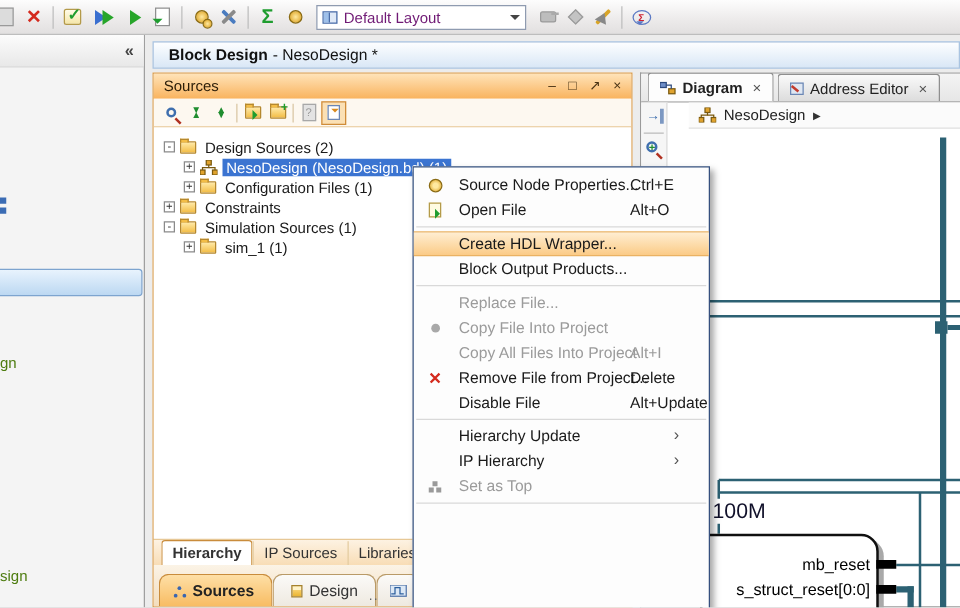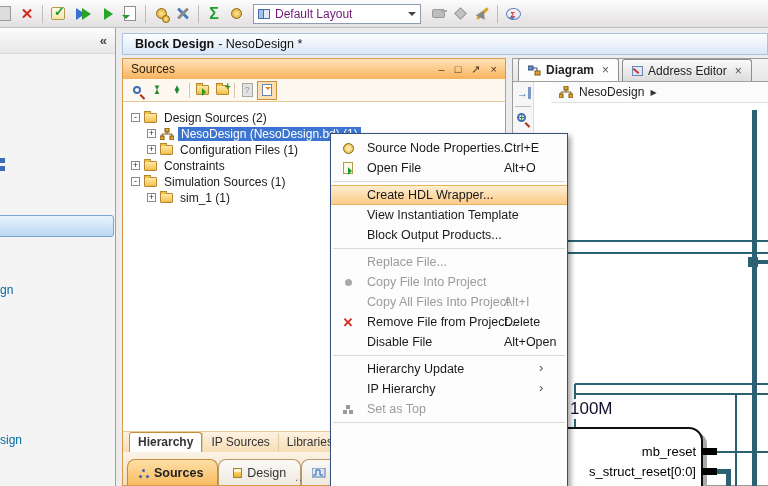--- a/index.html
+++ b/index.html
@@ -36,21 +36,21 @@
   .bubble { width:15px; height:12px; border:1.5px solid #5b79c4; border-radius:50%; position:relative; font-size:8px; color:#c23; text-align:center; line-height:11px; font-weight:bold; }
   .bubble::after { content:""; position:absolute; left:2px; bottom:-4px; border:3px solid transparent; border-top-color:#5b79c4; }
 
   
   .leftpanel { left:0; top:28px; width:116px; height:458px; background:#f4f4f4; border-right:1px solid #9f9f9f; }
   .leftpanel .top { position:absolute; left:0; top:0; width:100%; height:26px; background:linear-gradient(#fcfcfc,#e8e8e8); border-bottom:1px solid #d8d8d8; }
   .collapse { position:absolute; right:8px; top:5px; font-size:13px; font-weight:bold; color:#444; }
   .bluebtn { position:absolute; left:-8px; top:187px; width:122px; height:22px;
     background:linear-gradient(#e8f3fd,#bcd8f2); border:1px solid #7da4cf; border-radius:3px; }
   .bluechip { position:absolute; left:0; top:130px; width:5px; height:5px; background:#3b6cb4; box-shadow:0 8px 0 #3b6cb4; }
-  .frag { position:absolute; left:0; font-size:12px; color:#0369a1; }
+  .frag { position:absolute; left:0; font-size:12px; color:#4d7c0f; }
 
   
   .bdtitle { left:122px; top:33px; width:646px; height:22px;
     background:linear-gradient(#fdfeff,#d9e7f6); border:1px solid #a9c4e2;
     display:flex; align-items:center; padding-left:12px; font-size:12.5px; color:#111; }
   .bdtitle b { margin-right:4px; }
 
   
   .srcpanel { left:122px; top:58px; width:384px; height:428px; background:#fff; border:1px solid #d89a4a; }
   .srchead { position:absolute; left:0; top:0; width:100%; height:20px;
@@ -200,21 +200,21 @@
       </span>
   </div>
 
   <div class="abs leftpanel">
     <div class="top">
       <span class="collapse">«</span>
     </div>
     <span class="bluechip"></span>
     <div class="bluebtn"></div>
     <span class="frag" style="top:255px">gn</span>
-    <span class="frag" style="top:405px">sign</span>
+    <span class="frag" style="top:426px">sign</span>
   </div>
 
   <div class="abs bdtitle">
     <b>Block Design</b>
     <span>- NesoDesign *</span>
   </div>
 
   <div class="abs srcpanel">
     <div class="srchead">
       <span>Sources</span>
@@ -388,23 +388,20 @@
           <span class="openfile-ic"></span>
         </span>
       <span>Open File</span>
       <span class="mi-shortcut">Alt+O</span>
     </div>
     <div class="msep"></div>
     <div class="mi highlight">
       <span>Create HDL Wrapper...</span>
     </div>
     <div class="mi">
-      <span>View Instantiation Template</span>
-    </div>
-    <div class="mi">
       <span>Block Output Products...</span>
     </div>
     <div class="msep"></div>
     <div class="mi disabled">
       <span>Replace File...</span>
     </div>
     <div class="mi disabled">
       <span class="mi-icon">
           <span class="dot-ic"></span>
         </span>
@@ -416,21 +413,21 @@
     </div>
     <div class="mi">
       <span class="mi-icon">
           <span class="redx-ic">✕</span>
         </span>
       <span>Remove File from Project...</span>
       <span class="mi-shortcut">Delete</span>
     </div>
     <div class="mi">
       <span>Disable File</span>
-      <span class="mi-shortcut">Alt+Open</span>
+      <span class="mi-shortcut">Alt+Update</span>
     </div>
     <div class="msep"></div>
     <div class="mi">
       <span>Hierarchy Update</span>
       <span class="mi-sub">›</span>
     </div>
     <div class="mi">
       <span>IP Hierarchy</span>
       <span class="mi-sub">›</span>
     </div>

